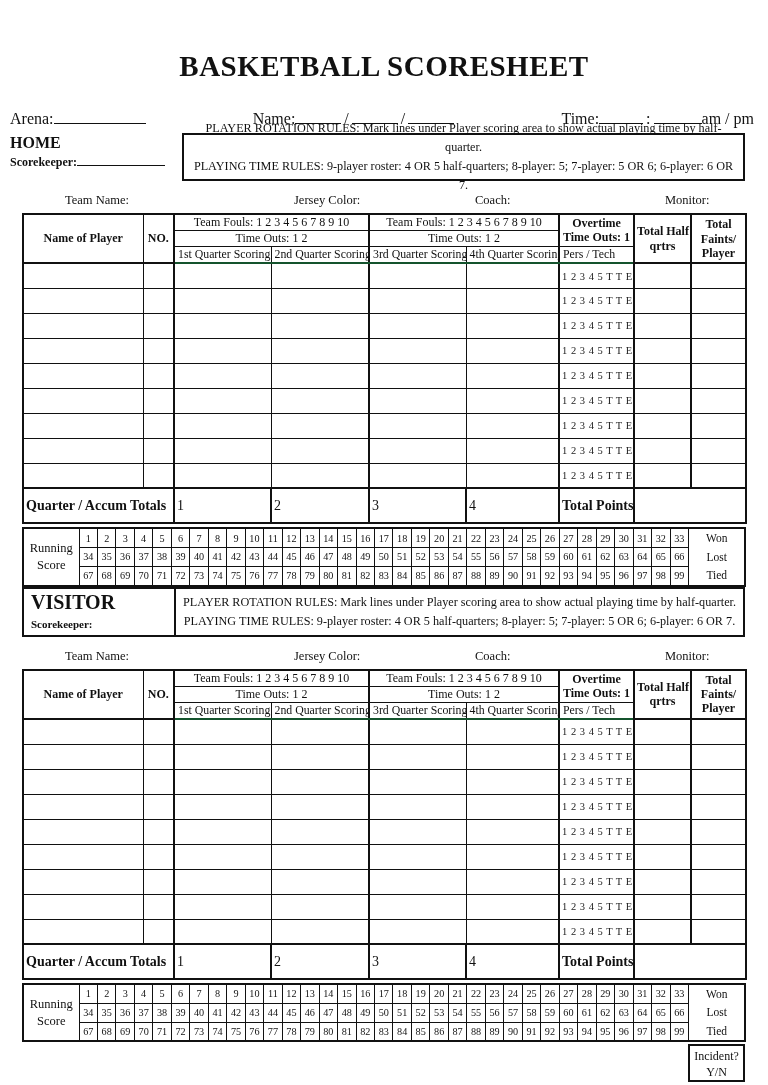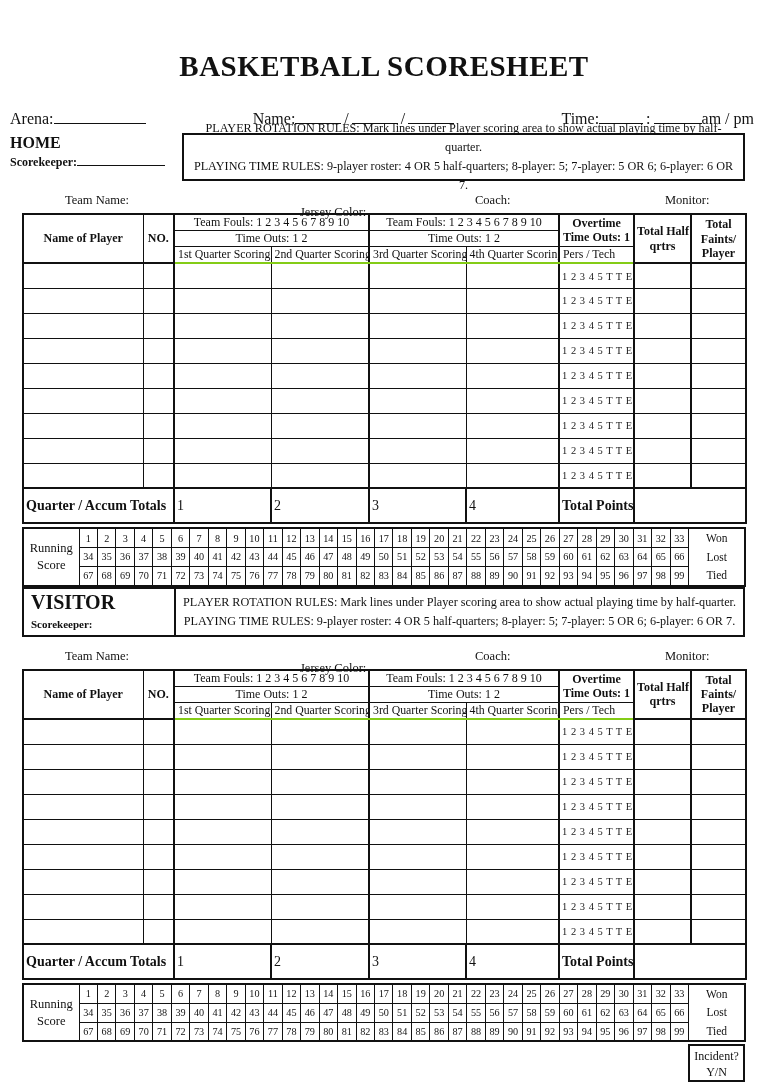--- a/index.html
+++ b/index.html
@@ -26,30 +26,30 @@
     text-align:center; font-size:12.2px; line-height:1.55; padding:2px 4px;
   }
   .section.visitor .keeper-row { border:2.5px solid #111; margin:0 23px 0 22px; height:50px; }
   .section.visitor .keeper-left { flex:0 0 150px; padding:2px 0 0 7px; }
   .section.visitor .section-title { font-size:20px; }
   .section.visitor .keeper-label { font-size:11px; }
   .section.visitor .rules-box { border:none; border-left:2px solid #111; }
   
   .team-info { position:relative; height:16px; margin:12px 23px 0 22px; font-size:12.5px; }
   .team-info span { position:absolute; top:0; white-space:nowrap; }
-  .ti-name { left:43px; } .ti-jersey { left:278px;margin-top:12px; } .ti-coach { left:453px; } .ti-monitor { left:623px;margin-left:20px; }
+  .ti-name { left:43px; } .ti-jersey { left:272px; } .ti-coach { left:453px; } .ti-monitor { left:623px;margin-left:20px; }
   
   table { border-collapse:collapse; table-layout:fixed; }
   .roster { width:723px; margin:4px 0 0 22px; border:2.5px solid #111; font-size:12px; }
   .roster td { border:1px solid #111; padding:0 2px; text-align:center; vertical-align:middle; overflow:hidden; white-space:nowrap; }
   .roster .thL { border-left:2px solid #111; }
   .roster .hbb { border-bottom:2px solid #111; }
   .b { font-weight:bold; }
   .hr1 td { height:15px; } .hr2 td { height:15px; }
-  .hr3 td { height:17px; border-bottom:2px solid #84cc16; font-size:11.8px; text-align:left; padding-left:3px; }
+  .hr3 td { height:17px; border-bottom:2px solid #14532d; font-size:11.8px; text-align:left; padding-left:3px; }
   .prow td { height:25px; }
   .tte { font-size:10.5px; letter-spacing:.5px; color:#222; }
   .trow td { height:35px; border-top:2px solid #111; font-size:14px; text-align:left; }
   .ovh { line-height:1.2; }
   .hmulti { line-height:1.18; white-space:normal; }
   
   .running { width:723px; margin:3px 0 0 22px; border:2.5px solid #111; font-size:10.2px; }
   .running td { border:1px solid #111; text-align:center; padding:0; height:19px; }
   .rs-label { font-size:12.5px; line-height:1.35; white-space:normal; }
   .rs-result { font-size:11.5px; line-height:1.6; }

